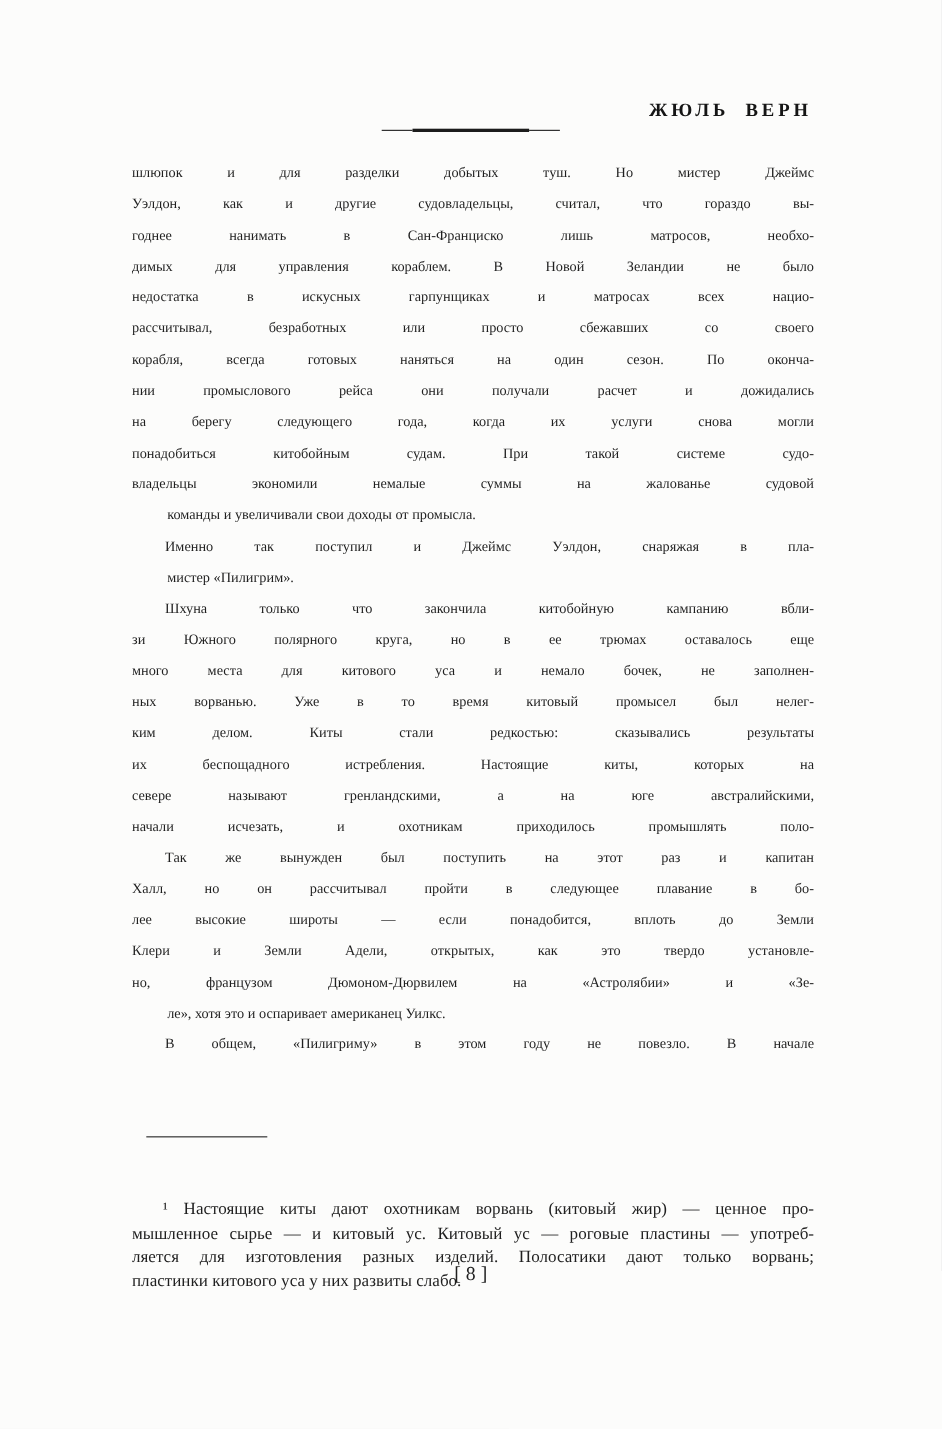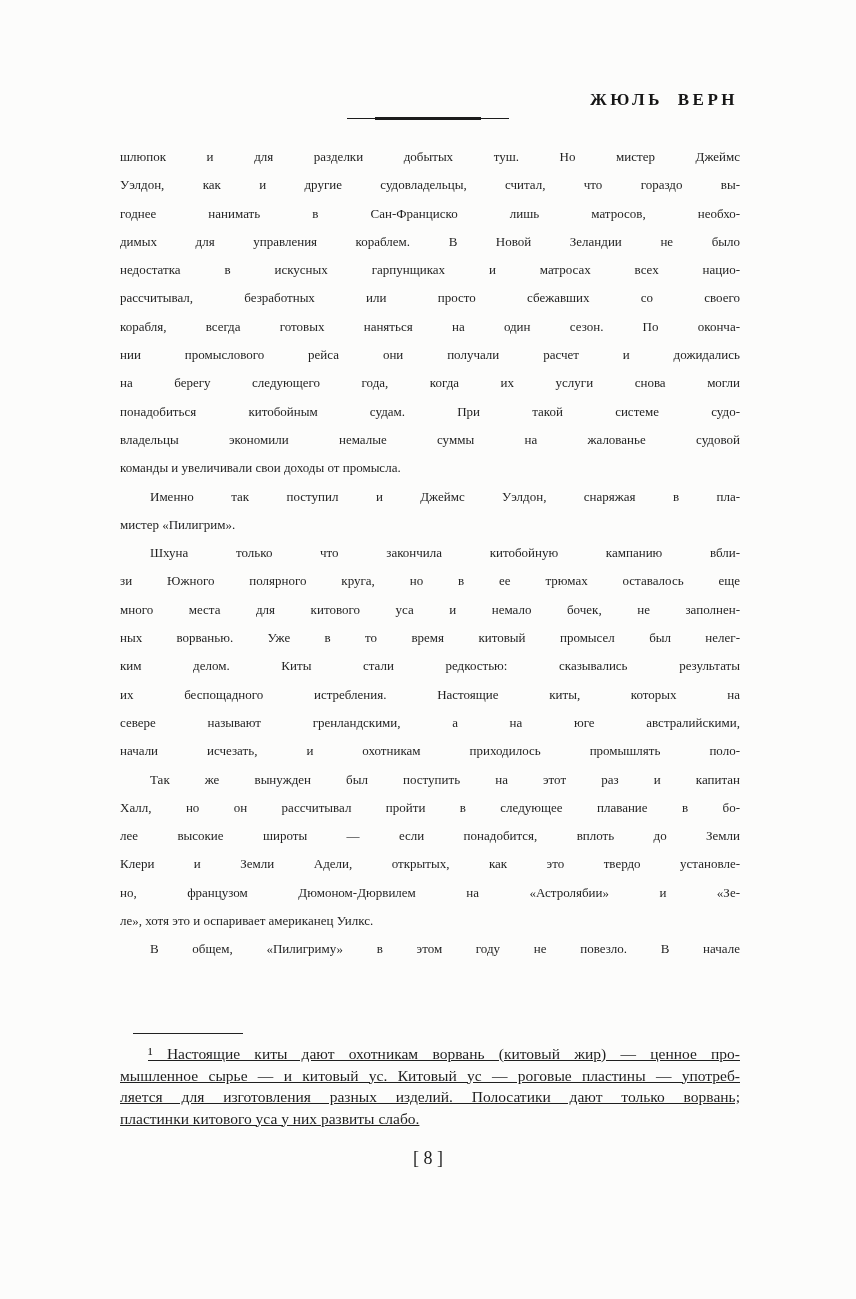--- a/index.html
+++ b/index.html
@@ -35,27 +35,27 @@
   }
   .bl{
     height:28.3px;line-height:28.3px;
     font-size:13px;
     text-align:justify;
     text-align-last:justify;
     overflow:hidden;
     white-space:nowrap;
   }
   .bl.indent{text-indent:30px;}
-  .bl.end{text-align:right;text-align-last:left;}
+  .bl.end{text-align:right;text-align-last:left;margin-left:32px;}
   .footnote-rule{
     position:absolute;left:133px;top:1033px;
     width:110px;height:1px;background:#222;
   }
   .footnote-block{
-    position:absolute;left:120px;top:1043px;width:620px;text-decoration:underline;
+    position:absolute;left:120px;top:1089px;width:620px;
   }
   .fl{
     height:21.5px;line-height:21.5px;
     font-size:15.5px;
     text-align:justify;
     text-align-last:justify;
     overflow:hidden;
     white-space:nowrap;
   }
   .fl.indent{text-indent:28px;}

